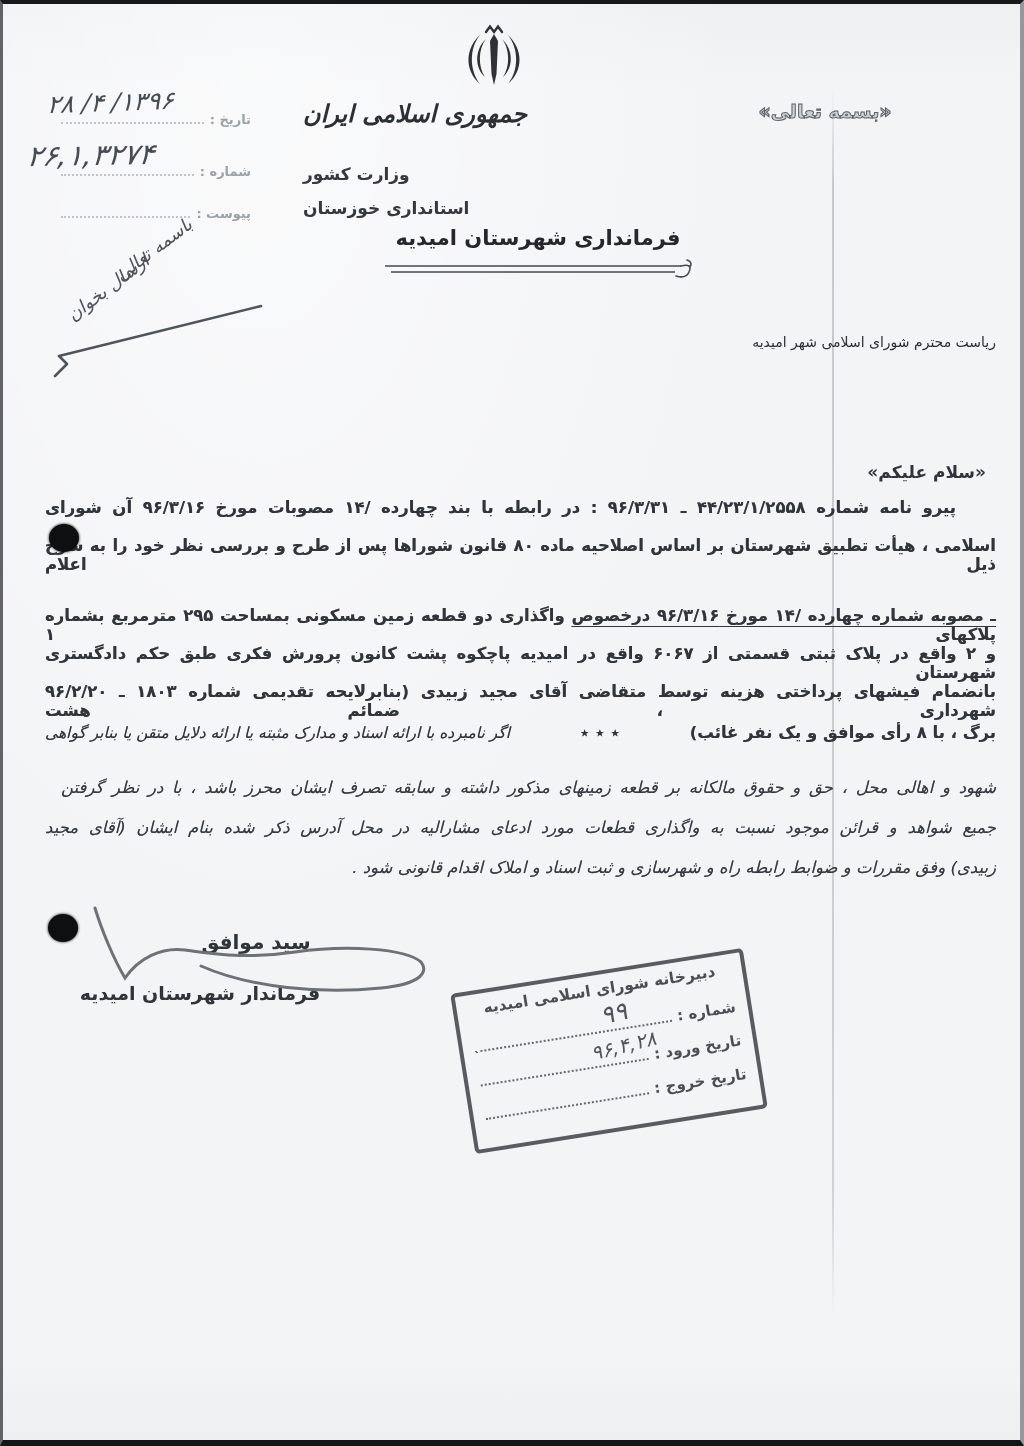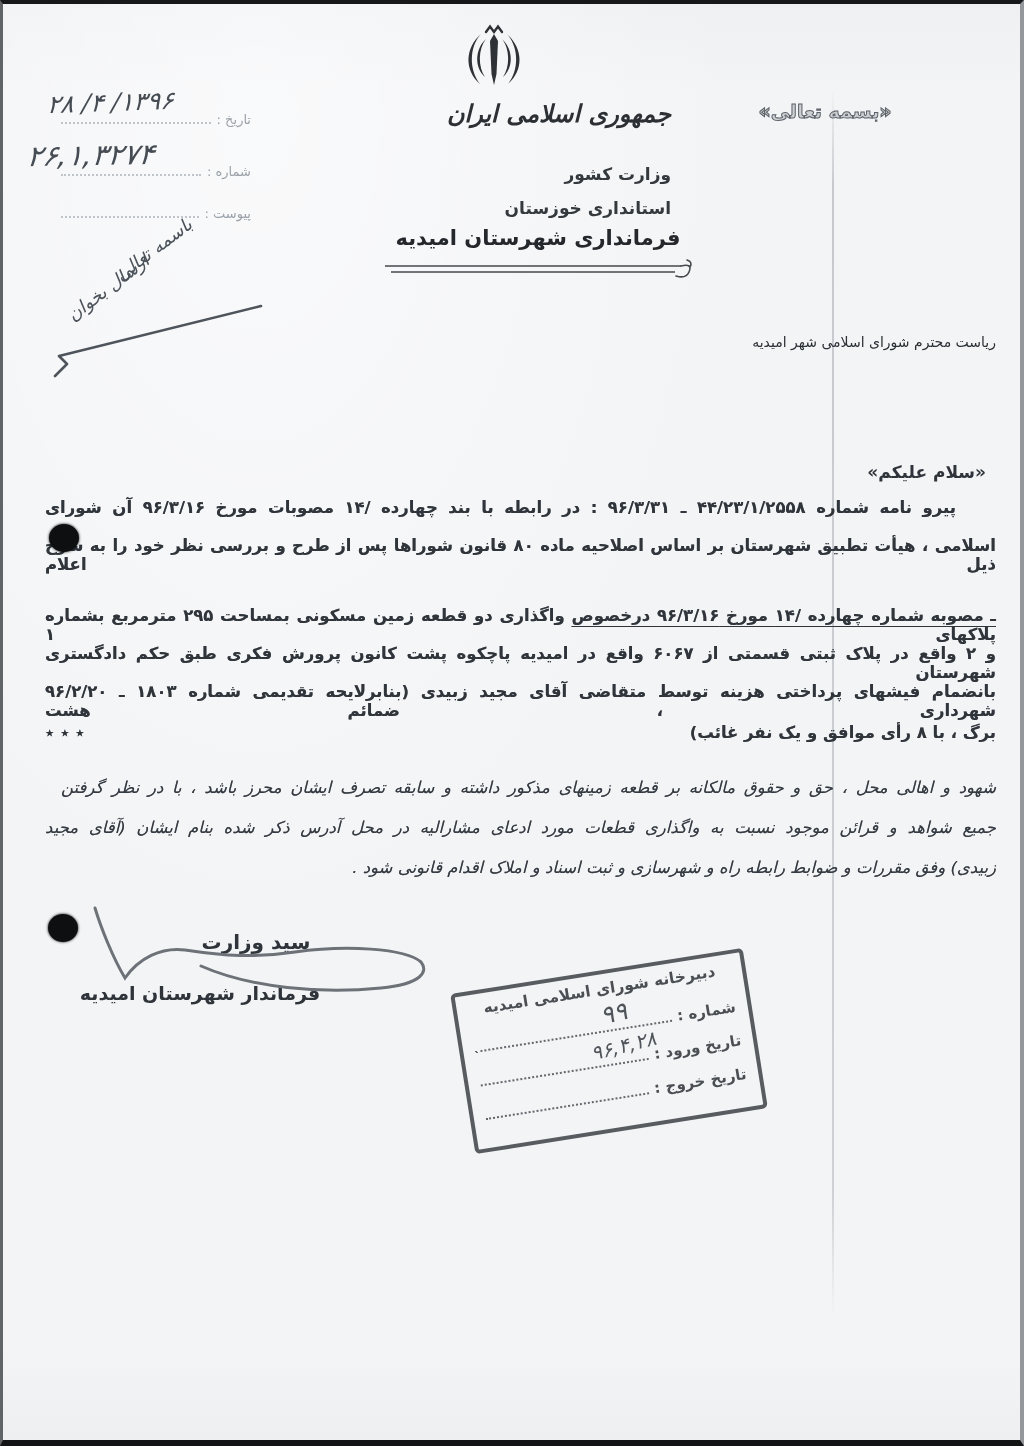--- a/index.html
+++ b/index.html
@@ -17,31 +17,31 @@
     border-right:4px solid #94989c;
     overflow:hidden;
     font-family:"DejaVu Sans", sans-serif;
     direction:rtl;
   }
   .fold-line { position:absolute; left:829px; top:85px; width:2px; height:1228px;
     background:linear-gradient(180deg, rgba(170,175,180,0.0), rgba(160,166,172,0.55) 8%, rgba(160,166,172,0.45) 90%, rgba(170,175,180,0)); }
   .punch { position:absolute; width:30px; height:28px; border-radius:50%; background:#0e0f10; box-shadow:0 0 2px 1px rgba(20,22,24,0.5); z-index:40; }
 
   
-  .lh-center { position:absolute; left:288px; width:380px; text-align:right; color:#2c3034; }
+  .lh-center { position:absolute; left:300px; width:380px; text-align:left; color:#2c3034; }
   .republic { top:96px; font-size:24px; font-weight:bold; font-style:italic; letter-spacing:0.5px; }
   .ministry { top:160px; font-size:17px; font-weight:600; color:#34393e; }
   .province { top:194px; font-size:17px; font-weight:600; color:#34393e; }
   .county-box { position:absolute; left:352px; width:366px; top:222px; text-align:center;
     font-size:21px; font-weight:bold; color:#24282c; letter-spacing:0.5px; }
   .emblem { position:absolute; left:456px; top:20px; }
 
   
   .meta-row { position:absolute; left:58px; width:190px; display:flex; align-items:flex-end;
-    color:#9ba2aa; font-size:13px; font-weight:400; }
+    color:#9ba2aa; font-size:13px; font-weight:700; }
   .meta-row .lab { white-space:nowrap; }
   .meta-row .dotfill { flex:1; border-bottom:2px dotted #bec4ca; margin:0 6px 3px 0; height:10px; }
   .hand { position:absolute; color:#464c53; font-style:italic; z-index:5; }
   .hand-date { left:44px; top:84px; font-size:25px; letter-spacing:3px; transform:rotate(-2deg) skewX(-6deg); }
   .hand-number { left:24px; top:134px; font-size:29px; letter-spacing:2px; transform:rotate(-1deg) skewX(-7deg); }
 
   .besmele { position:absolute; left:742px; top:96px; width:160px; text-align:center;
     font-size:19px; font-weight:bold; color:rgba(92,98,105,0.25);
     -webkit-text-stroke:1px #5c6269; letter-spacing:1px; }
 
@@ -147,30 +147,31 @@
 
   <div class="line" style="top:494px; padding-right:40px;">پیرو نامه شماره ۴۴/۲۳/۱/۲۵۵۸ ـ ۹۶/۳/۳۱ : در رابطه با بند چهارده /۱۴ مصوبات مورخ ۹۶/۳/۱۶ آن شورای</div>
   <div class="line" style="top:532px;">اسلامی ، هیأت تطبیق شهرستان بر اساس اصلاحیه ماده ۸۰ قانون شوراها پس از طرح و بررسی نظر خود را به شرح ذیل اعلام</div>
 
   <div class="line" style="top:602px;"><span class="und">ـ مصوبه شماره چهارده /۱۴ مورخ ۹۶/۳/۱۶ درخصوص</span><span> واگذاری دو قطعه زمین مسکونی بمساحت ۲۹۵ مترمربع بشماره پلاکهای ۱</span></div>
   <div class="line" style="top:640px;">و ۲ واقع در پلاک ثبتی قسمتی از ۶۰۶۷ واقع در امیدیه پاچکوه پشت کانون پرورش فکری طبق حکم دادگستری شهرستان</div>
   <div class="line" style="top:678px;">بانضمام فیشهای پرداختی هزینه توسط متقاضی آقای مجید زبیدی  (بنابرلایحه تقدیمی شماره ۱۸۰۳ ـ ۹۶/۲/۲۰ شهرداری ، ضمائم هشت</div>
   <div class="line l4" style="top:718px;">
     <span class="rpart">برگ ، با ۸ رأی موافق و یک نفر غائب)</span>
     <span class="stars">٭ ٭ ٭</span>
+    <span class="itpart">اگر نامبرده با ارائه اسناد و مدارک مثبته یا ارائه دلایل متقن یا بنابر گواهی</span>
   </div>
 
   <div class="line ital" style="top:774px;margin-left:16px;">شهود و اهالی محل ، حق و حقوق مالکانه بر قطعه زمینهای مذکور داشته و سابقه تصرف ایشان محرز باشد ، با در نظر گرفتن</div>
   <div class="line ital" style="top:814px;">جمیع شواهد و قرائن موجود نسبت به واگذاری قطعات مورد ادعای مشارالیه در محل آدرس ذکر شده بنام ایشان (آقای مجید</div>
   <div class="line ital noj" style="top:854px;">زبیدی) وفق مقررات و ضوابط رابطه راه و شهرسازی و ثبت اسناد و املاک اقدام قانونی شود .</div>
 
   <svg class="sig-swoosh" width="350" height="125" viewBox="0 0 350 125">
     <path d="M 12 8 C 18 28 30 58 42 78 C 56 58 78 47 102 50 C 142 56 172 58 212 52 C 262 45 322 48 338 62 C 346 72 338 84 298 88 C 238 94 168 88 118 66" fill="none" stroke="#6d7278" stroke-width="3" stroke-linecap="round"></path>
   </svg>
-  <div class="sig-name">سید وزارت</div>
+  <div class="sig-name">سید موافق</div>
   <div class="sig-title">فرماندار شهرستان امیدیه</div>
 
   <div class="stamp">
     <div class="shead">دبیرخانه شورای اسلامی امیدیه</div>
     <div class="srow">
       <span class="lab">شماره :</span>
       <span class="dotfill"></span>
     </div>
     <div class="srow">
       <span class="lab">تاریخ ورود :</span>

